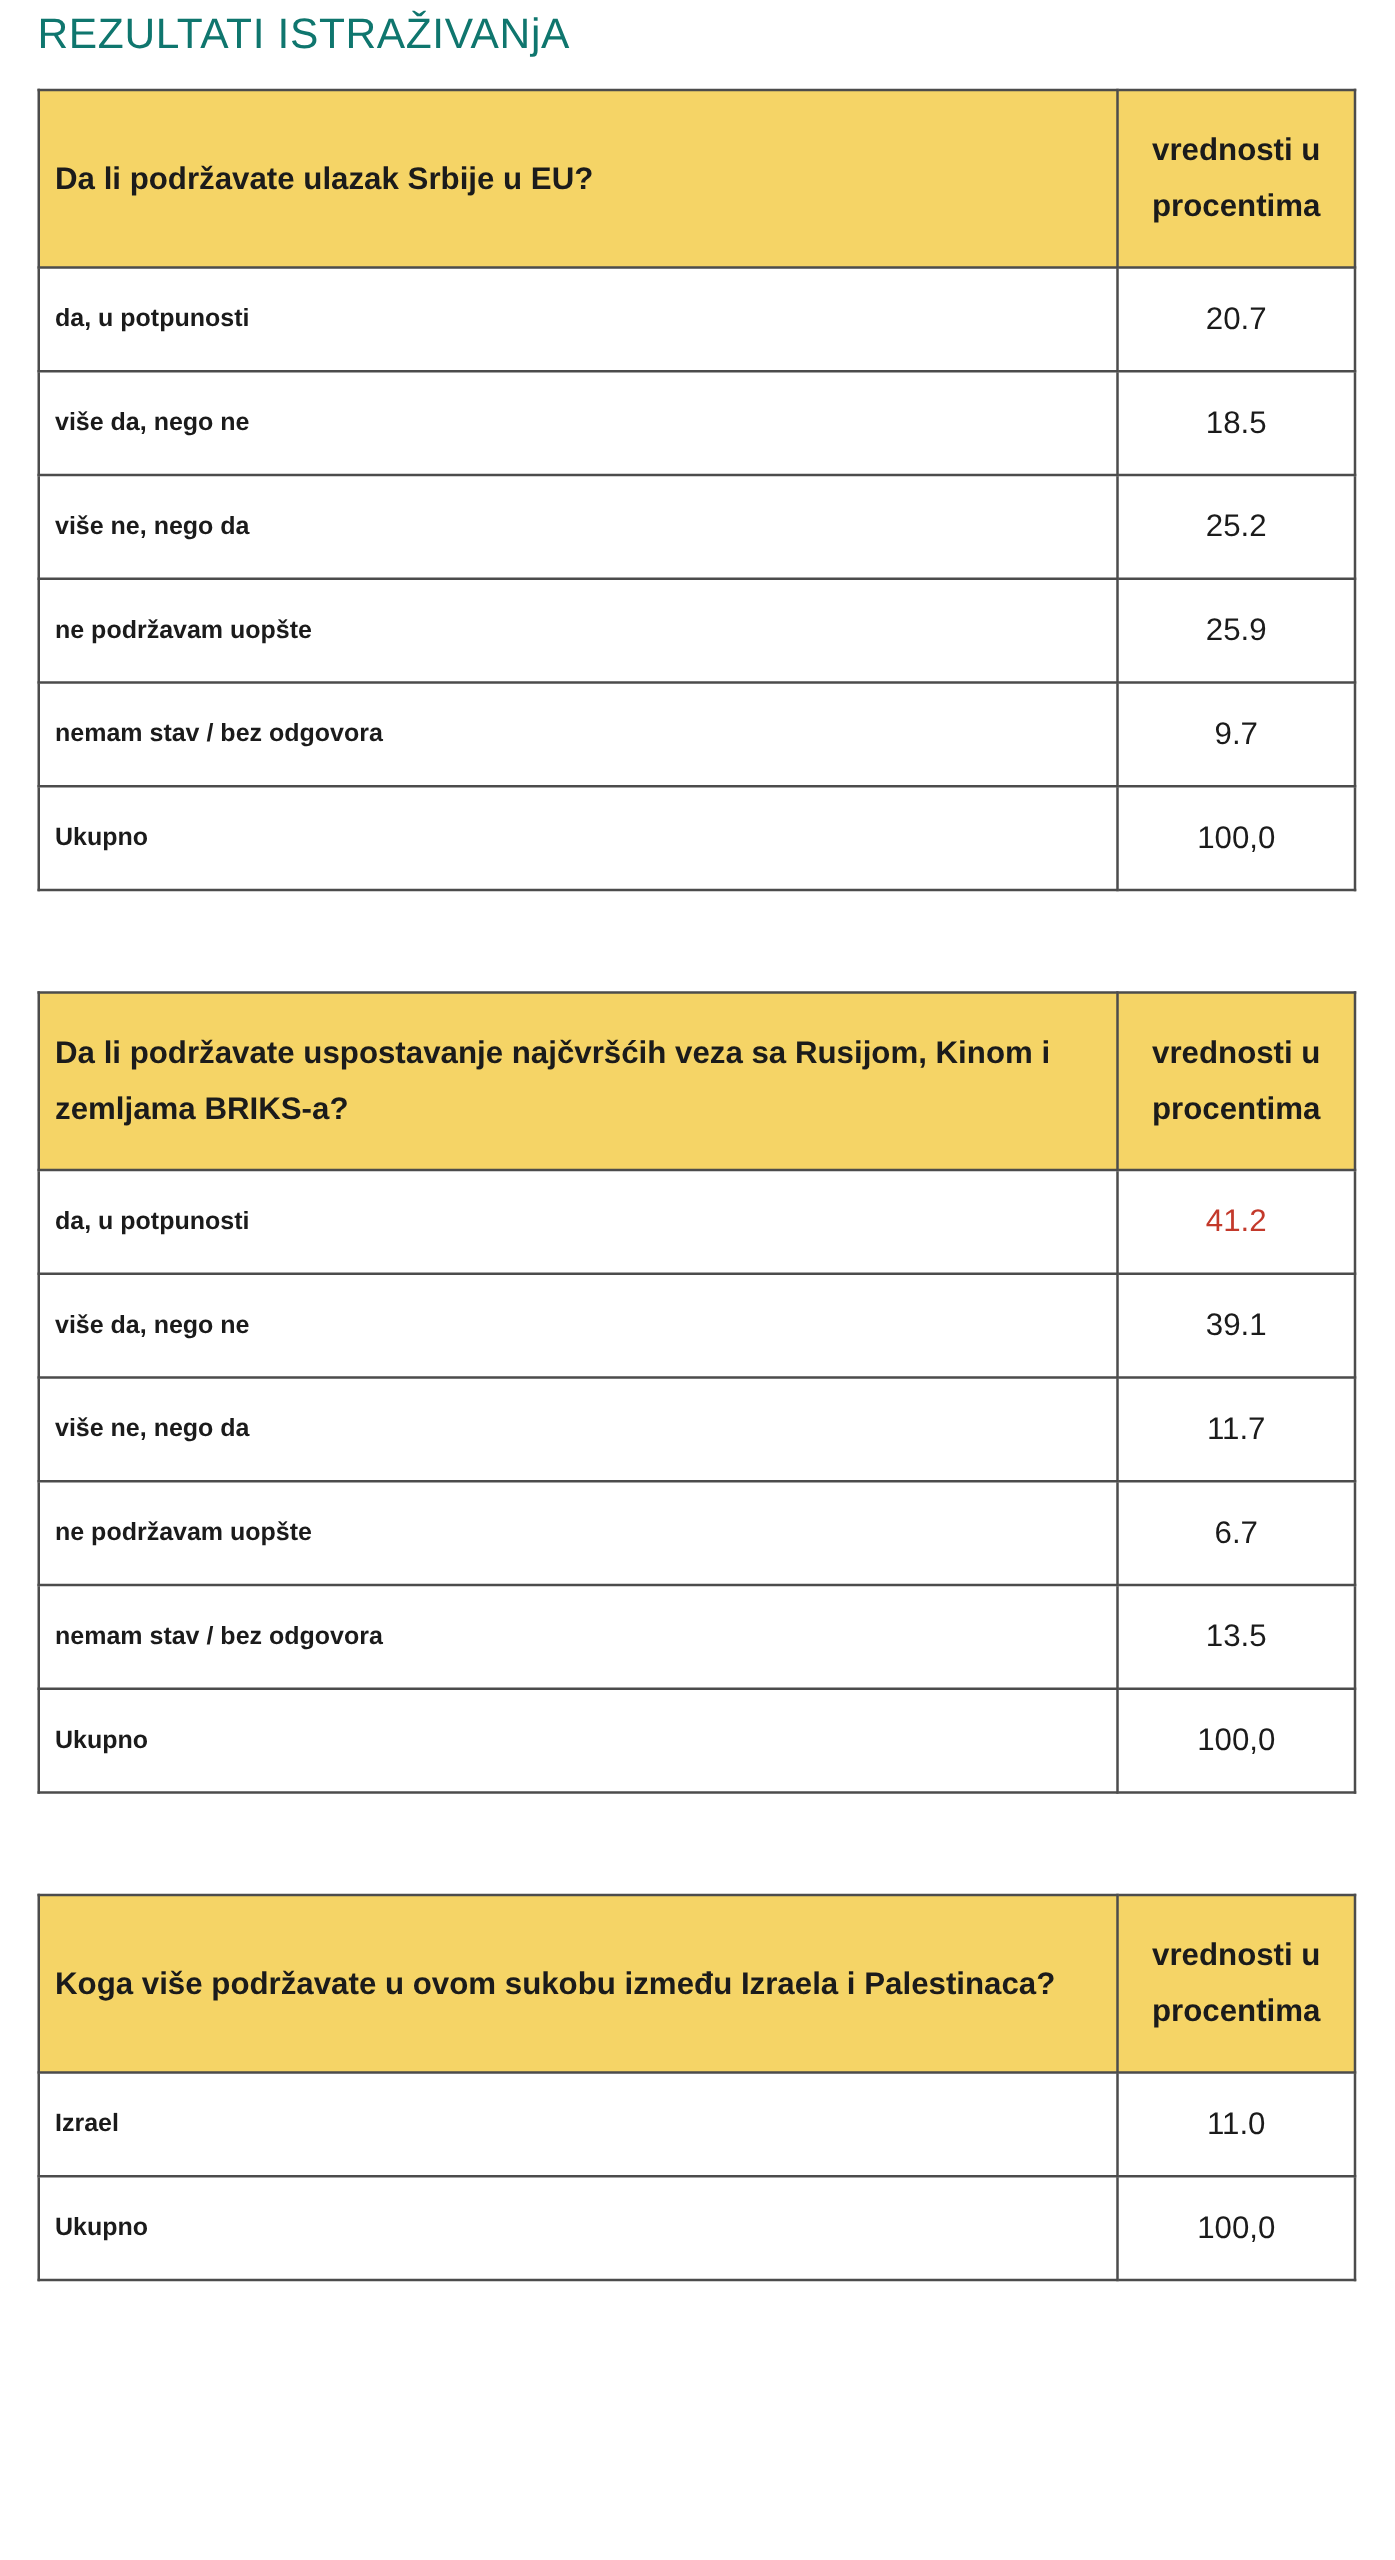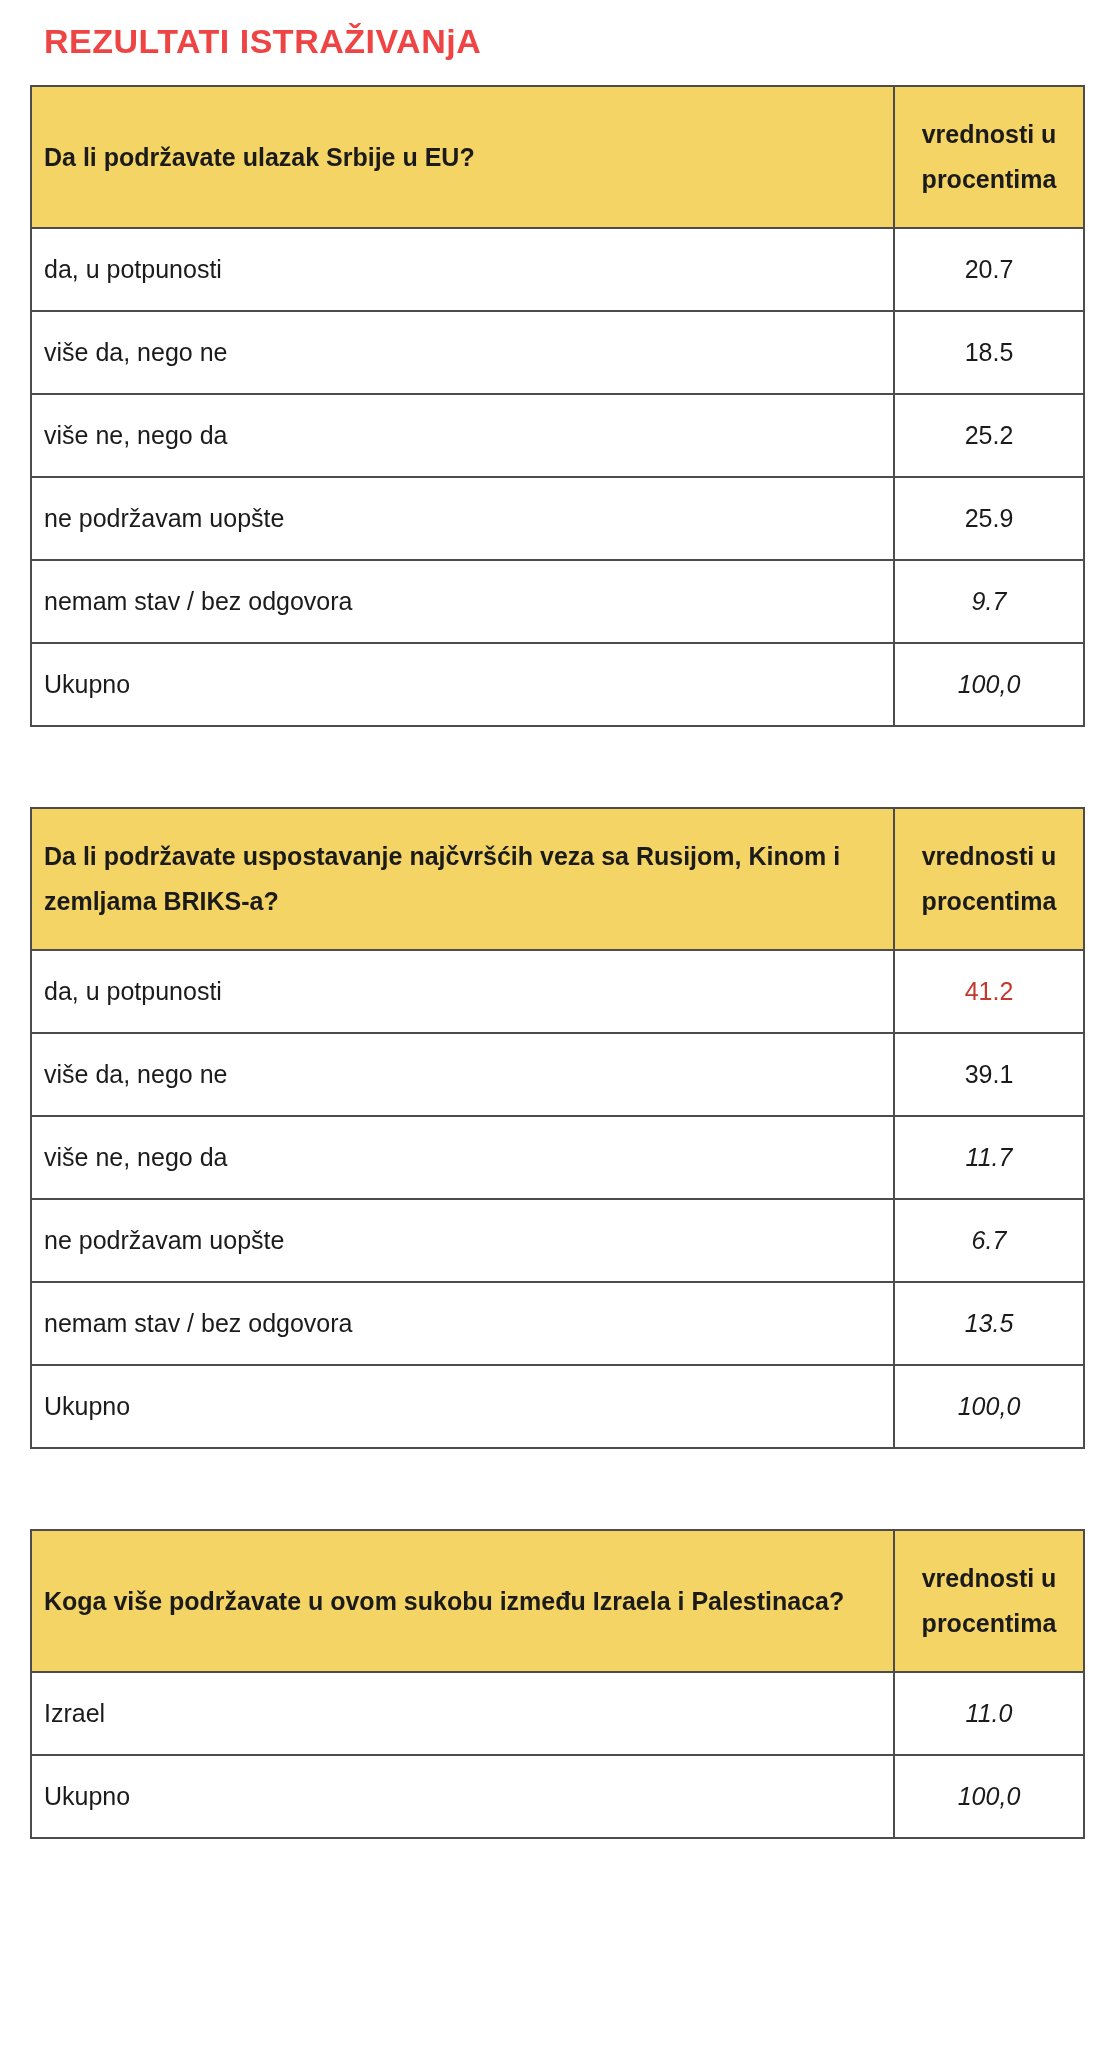--- a/index.html
+++ b/index.html
@@ -12,25 +12,25 @@
     height: 2048px;
     font-family: "Liberation Sans", "DejaVu Sans", sans-serif;
     color: #1b1b1b;
     overflow: hidden;
   }
   .page {
     padding: 8px 0 0 30px;
   }
   .page-title {
     font-size: 34px;
-    font-weight: 700;
-    margin: 14px;
+    font-weight: 400;
+    margin: 0;
     line-height: 1.15;
     letter-spacing: 0.5px;
-    color: #ef4444;
+    color: #0f766e;
   }
   table.survey {
     border-collapse: collapse;
     table-layout: fixed;
     width: 1053px;
     margin-top: 80px;
   }
   table.survey.first {
     margin-top: 24px;
   }
@@ -57,37 +57,37 @@
     text-align: center;
     font-size: 25px;
     font-weight: 700;
     line-height: 1.8;
     padding: 25px 12px;
     height: 120px;
     vertical-align: middle;
     color: #1b1b1b;
   }
   td.label {
-    font-size: 25px;
-    font-weight: 400;
+    font-size: 20px;
+    font-weight: 700;
     text-align: left;
     padding: 6px 14px 6px 12px;
     height: 83px;
     vertical-align: middle;
   }
   td.value {
     font-size: 25px;
     font-weight: 400;
     text-align: center;
     vertical-align: middle;
     padding: 6px 1px;
   }
   .em-bold { font-weight: 700; }
   .em-red  { font-weight: 700; color: #c3392b; }
-  .em-normal { font-weight: 400; font-style: italic; }
+  .em-normal { font-weight: 400; }
 </style>
 </head>
 <body>
 
 <div class="page">
 
   <h1 class="page-title">REZULTATI ISTRAŽIVANjA</h1>
 
   <table class="survey first">
     <colgroup>

